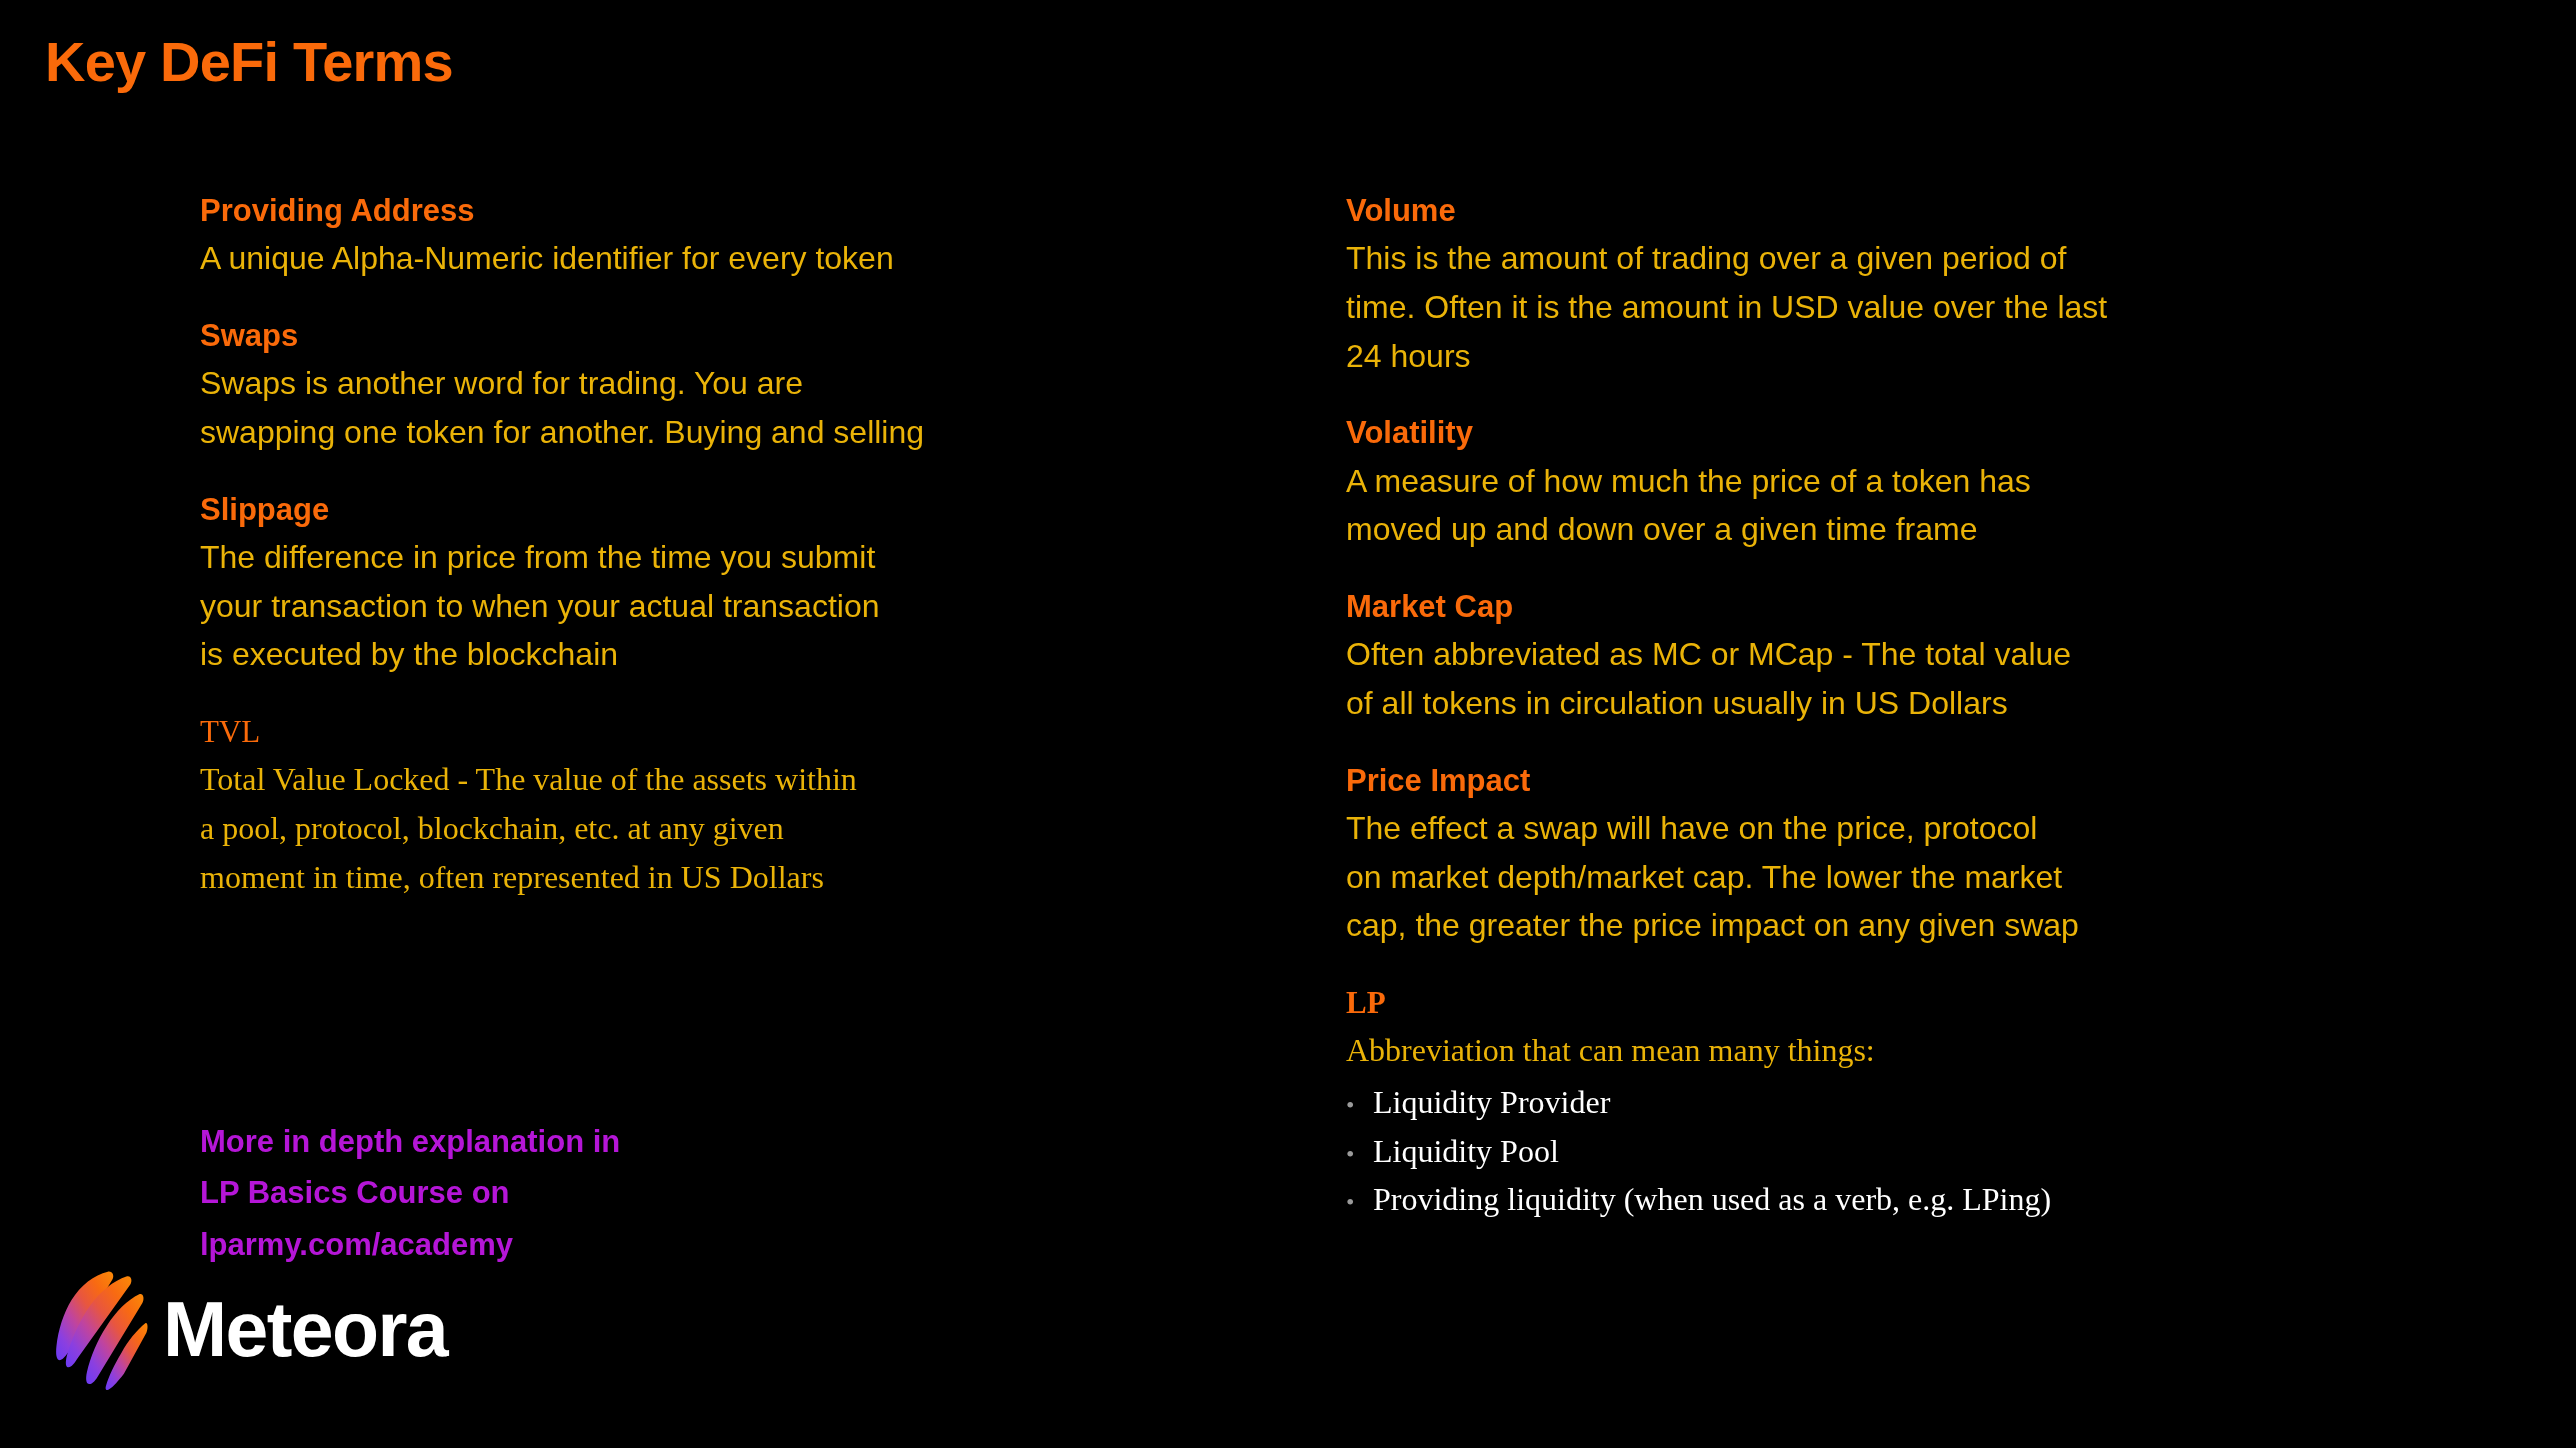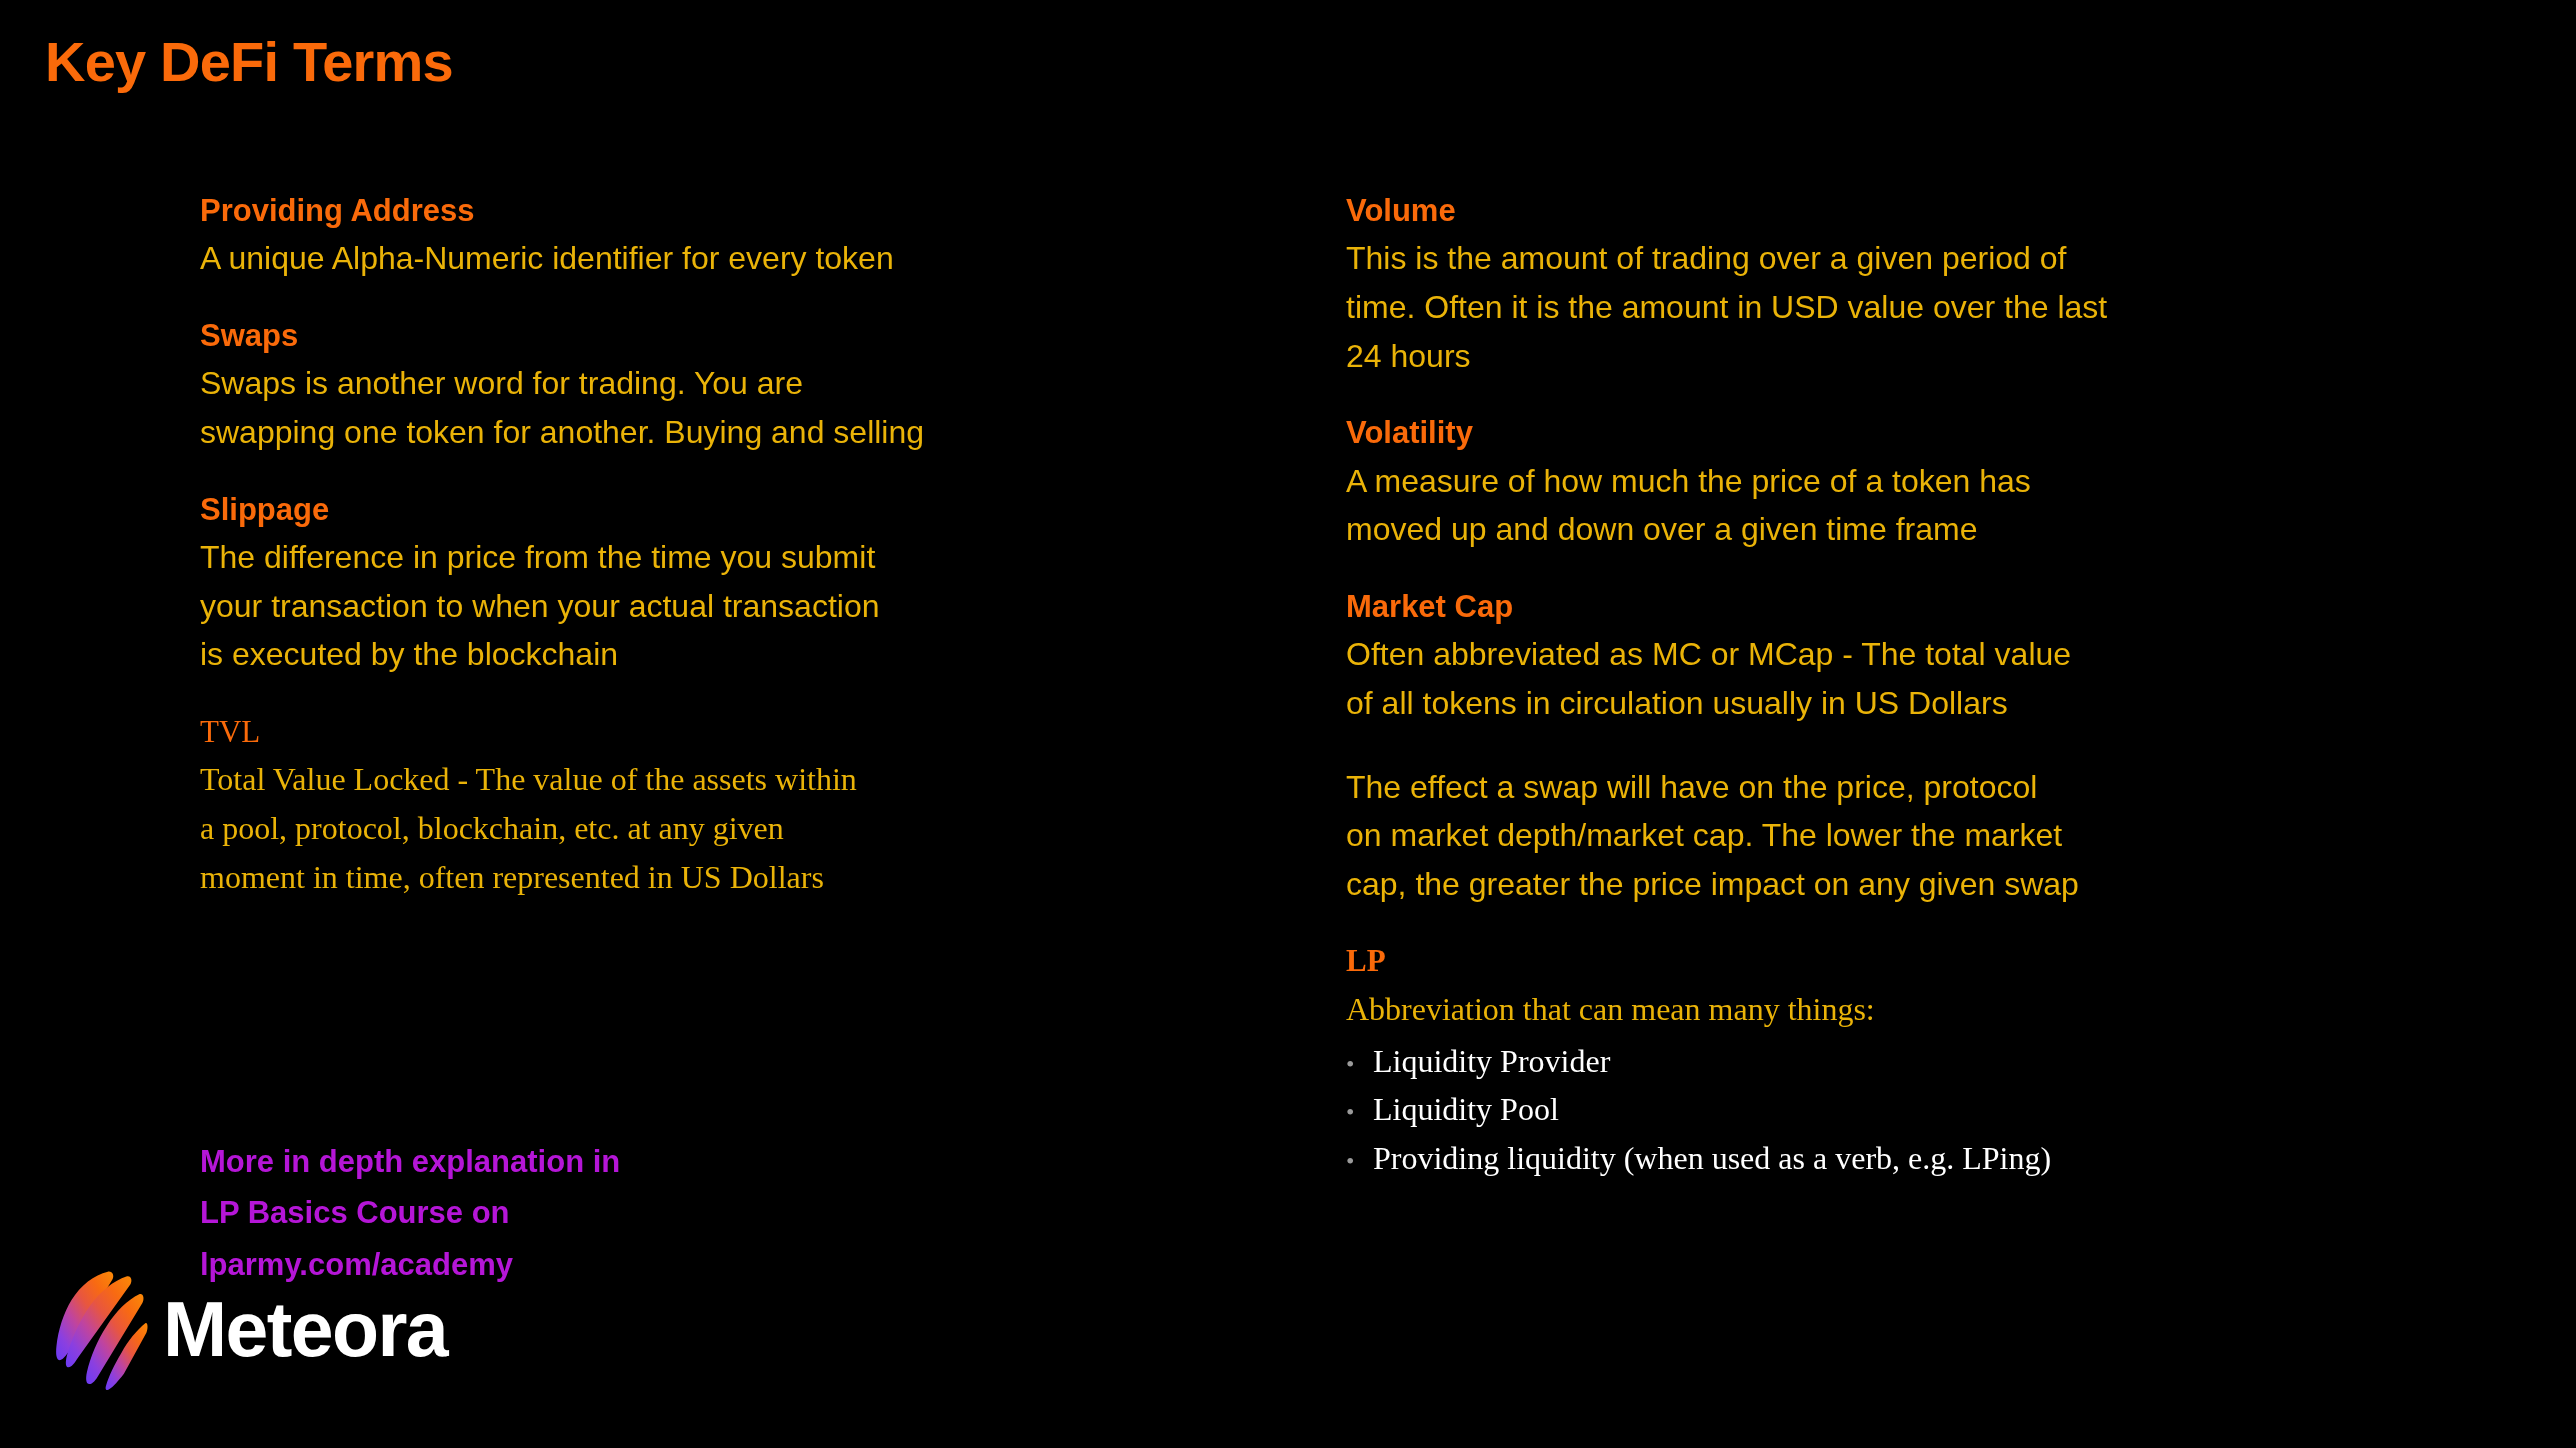--- a/index.html
+++ b/index.html
@@ -78,21 +78,20 @@
 
   
   .promo{
     position:absolute;
     left:200px;
     top:1116px;
     font-size:31px;
     font-weight:700;
     color:#B516D7;
     line-height:1.66;
-    margin-top:20px;
   }
   .promo .ln{ display:block; white-space:nowrap; }
 
   
   .footer-logo{
     position:absolute;
     left:50px;
     top:1269px;
     display:flex;
     align-items:center;
@@ -173,20 +172,21 @@
 
     <div class="term">
       <div class="term-heading">Market Cap</div>
       <div class="term-body">
         <span class="ln">Often abbreviated as MC or MCap - The total value</span>
         <span class="ln">of all tokens in circulation usually in US Dollars</span>
       </div>
     </div>
 
     <div class="term">
+      <div class="term-heading">Price Impact</div>
       <div class="term-body">
         <span class="ln">The effect a swap will have on the price, protocol</span>
         <span class="ln">on market depth/market cap. The lower the market</span>
         <span class="ln">cap, the greater the price impact on any given swap</span>
       </div>
     </div>
 
     <div class="term">
       <div class="term-heading">LP</div>
       <div class="term-body">

